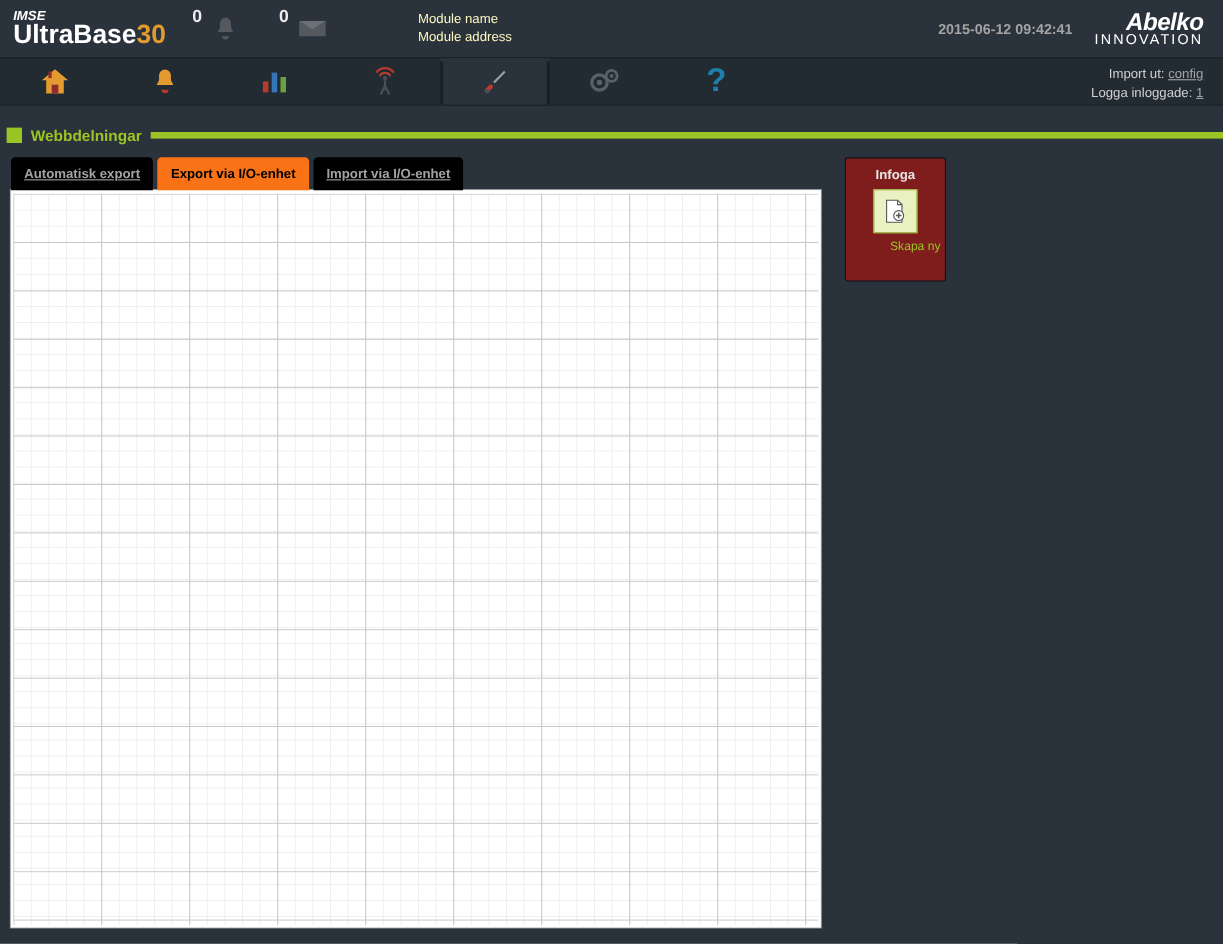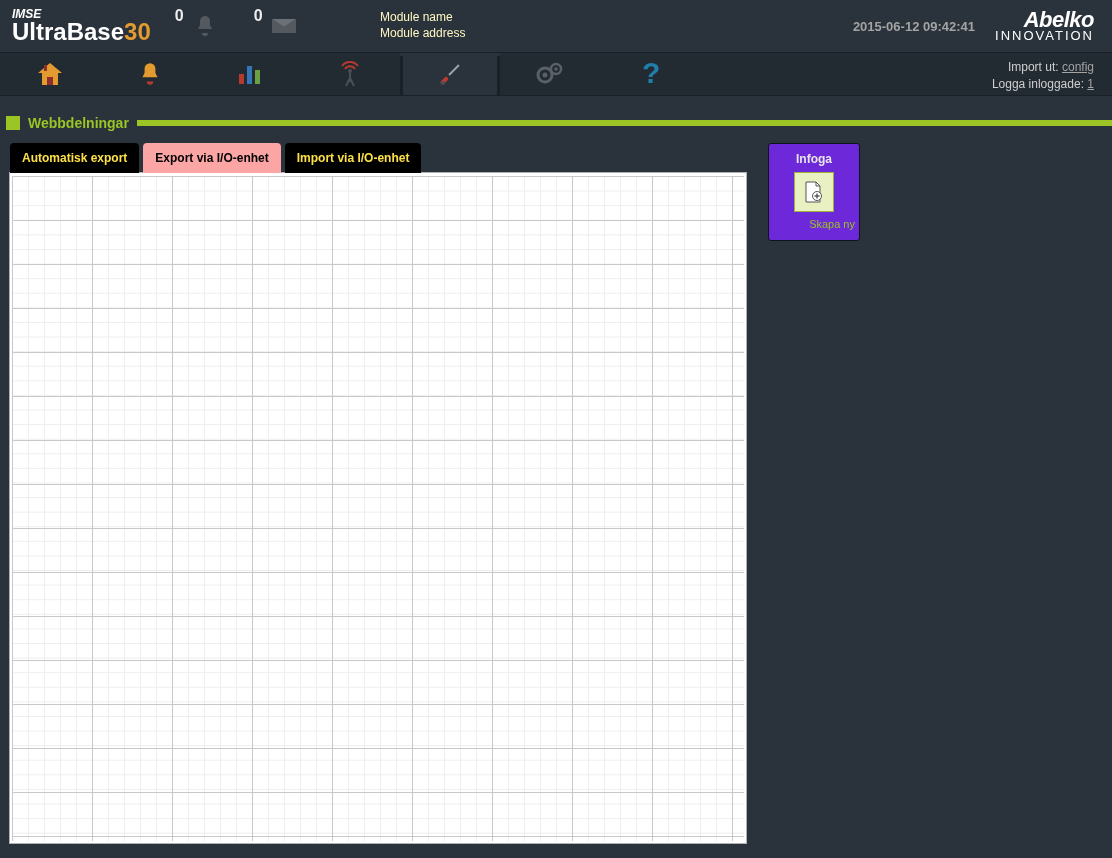--- a/index.html
+++ b/index.html
@@ -127,44 +127,44 @@
     display: flex;
     gap: 4px;
   }
   .tab {
     padding: 8px 12px;
     font-size: 12px;
     font-weight: bold;
     cursor: pointer;
     border-radius: 4px 4px 0 0;
   }
-  .tab.inactive { background: #000; color: #fde047; }
-  .tab.active   { background: #fca5a5; color: #000; }
+  .tab.inactive { background: #000; color: #a3a3a3; text-decoration: underline; }
+  .tab.active   { background: #f97316; color: #000; }
   .grid-canvas {
     width: 736px;
     height: 670px;
     background-color: #fff;
     border: 2px solid #fff;
     border-top: 3px solid #fff;
     background-image:
       linear-gradient(to right, #c8c8c8 1px, transparent 1px),
       linear-gradient(to bottom, #c8c8c8 1px, transparent 1px),
       linear-gradient(to right, #eeeeee 1px, transparent 1px),
       linear-gradient(to bottom, #eeeeee 1px, transparent 1px);
     background-size: 80px 44px, 80px 44px, 16px 14.6px, 16px 14.6px;
     box-shadow: 0 0 0 1px #aeb2b6;
   }
 
   
   .side-panel {
     width: 92px;
-    background: #6d28d9;
+    background: #7f1d1d;
     border: 1px solid #0e1318;
     border-radius: 3px;
-    padding: 6px 4px 10px;
+    padding: 6px 4px 25px;
     text-align: center;
   }
   .side-panel .hdr {
     font-size: 12px;
     font-weight: bold;
     color: #e6e6e6;
     padding: 2px 0 6px;
   }
   .create-btn {
     width: 40px; height: 40px;

